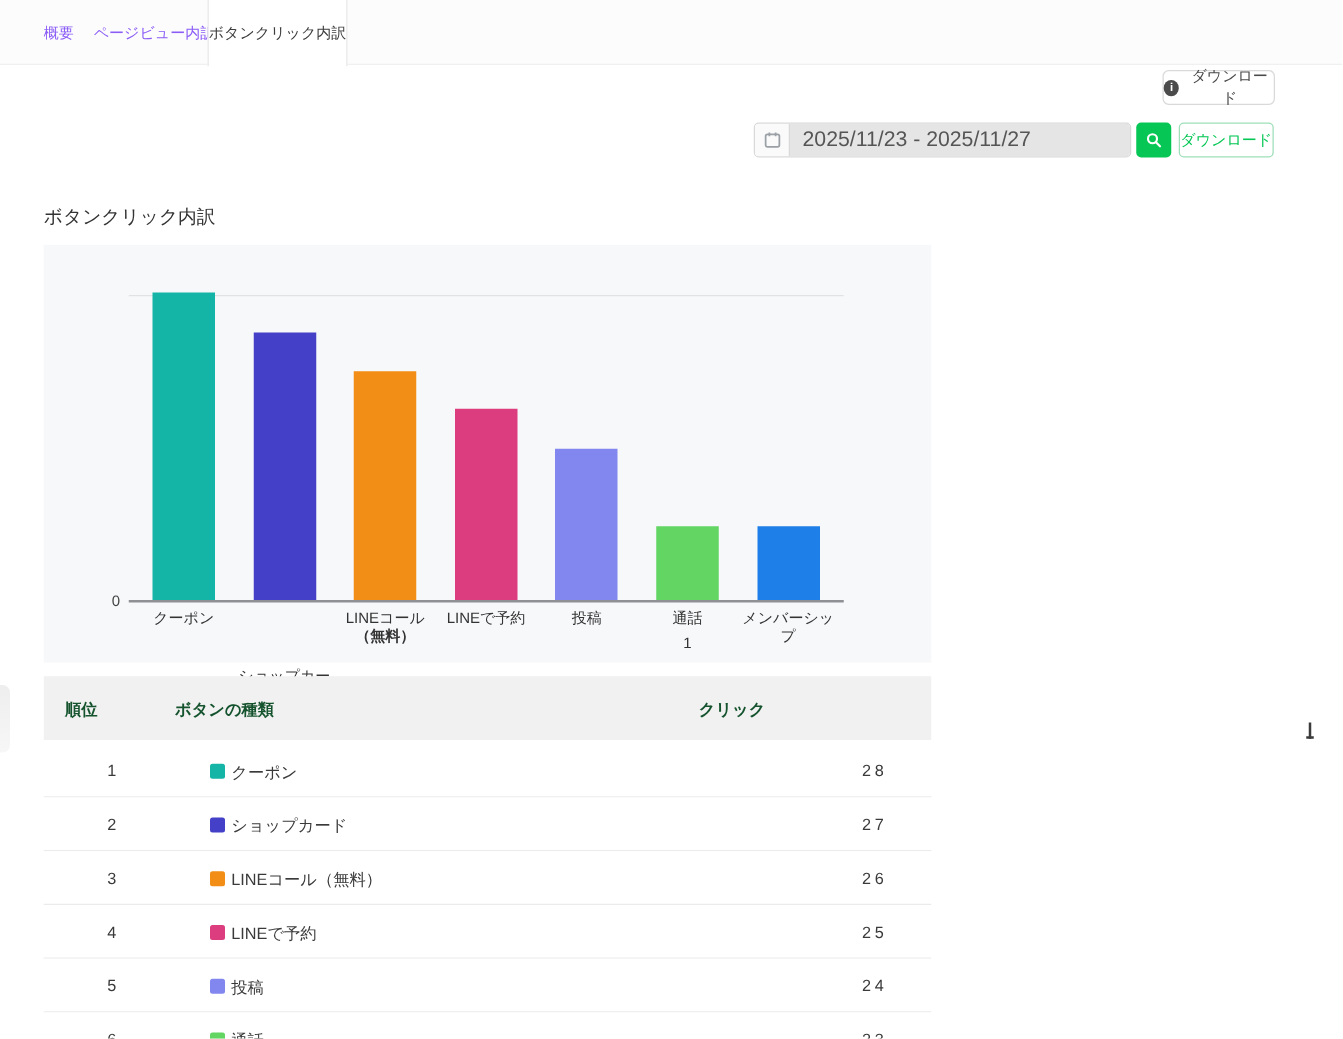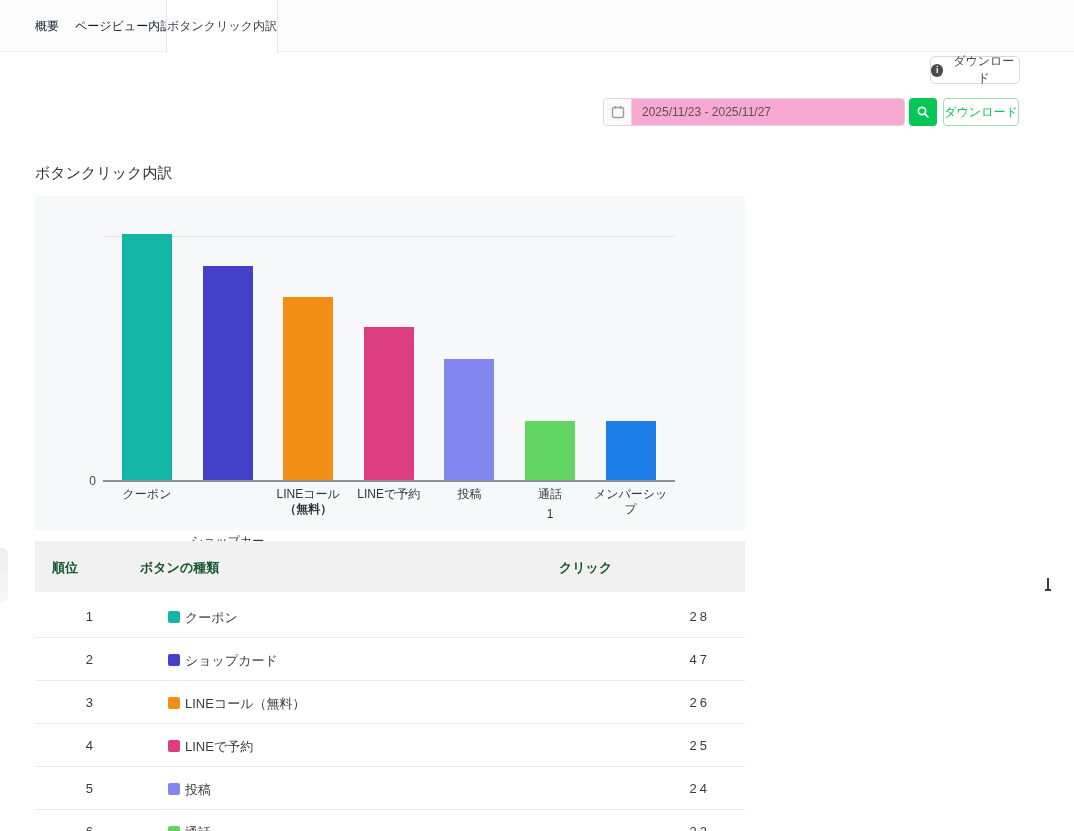--- a/index.html
+++ b/index.html
@@ -2,32 +2,32 @@
 <html><head>
 <meta charset="utf-8">
 <style>
   * { margin:0; padding:0; box-sizing:border-box; }
   html,body { background:#fff; }
   body { font-family:"Liberation Sans","DejaVu Sans",sans-serif; color:#333; }
   .app { position:relative; width:1074px; height:831px; background:#fff; overflow:hidden; }
 
   
   .tabbar { position:absolute; left:0; top:0; width:1074px; height:52px; background:#fcfcfc; border-bottom:1px solid #f0f0f0; }
-  .tab { position:absolute; top:0; height:52px; display:flex; align-items:center; font-size:12px; color:#0f172a; cursor:pointer; background:transparent; border:none; }
+  .tab { position:absolute; top:0; height:52px; display:flex; align-items:center; font-size:12px; color:#8b5cf6; cursor:pointer; background:transparent; border:none; }
   .tab-overview { left:35px; }
   .tab-pageview { left:75px; }
   .tab-active { left:166px; width:112px; justify-content:center; background:#ffffff; border-left:1px solid #e7e7e7; border-right:1px solid #e7e7e7; color:#3c3c3c; height:53px; top:0; }
 
   
   .btn-guide { position:absolute; left:930px; top:56px; width:90px; height:28px; background:#fff; border:1px solid #d9d9d9; border-radius:5px; display:flex; align-items:center; justify-content:center; gap:5px; font-size:12px; color:#4a4a4a; cursor:pointer; }
   .info-dot { width:13px; height:13px; border-radius:50%; background:#4b4b4b; color:#fff; font-size:9px; line-height:13px; text-align:center; font-weight:bold; }
 
   .date-group { position:absolute; left:603px; top:98px; height:28px; width:302px; display:flex; border:1px solid #d9d9d9; border-radius:4px; background:#fff; overflow:hidden; }
   .cal-seg { width:28px; height:100%; background:#fafafa; border-right:1px solid #d9d9d9; display:flex; align-items:center; justify-content:center; cursor:pointer; }
-  .date-input { flex:1; border:none; outline:none; font-size:12px; color:#555; padding:0 10px; font-family:inherit; background:#f9a8d4; }
+  .date-input { flex:1; border:none; outline:none; font-size:17px; color:#555; padding:0 10px; font-family:inherit; background:#e5e5e5; }
   .btn-search { position:absolute; left:909px; top:98px; width:28px; height:28px; background:#06c755; border:none; border-radius:4px; display:flex; align-items:center; justify-content:center; cursor:pointer; }
   .btn-download { position:absolute; left:943px; top:98px; width:76px; height:28px; background:#fff; border:1px solid #9edfb8; border-radius:4px; font-size:12px; color:#06c755; display:flex; align-items:center; justify-content:center; cursor:pointer; }
   .period-note { position:absolute; left:603px; top:136px; font-size:10px; color:#979797; white-space:nowrap; }
 
   
   .section-title { position:absolute; left:35px; top:164px; font-size:15px; font-weight:500; color:#333; }
 
   
   .chart-panel { position:absolute; left:35px; top:196px; width:710px; height:334px; background:#f7f8fa; }
   .gridline { position:absolute; left:68px; top:40px; width:572px; height:1px; background:#e1e2e4; }
@@ -145,21 +145,21 @@
       <div class="trow">
         <div class="td-rank">1</div>
         <div class="td-swatch" style="background: rgb(20, 180, 166);"></div>
         <div class="td-label">クーポン</div>
         <div class="td-clicks">28</div>
       </div>
       <div class="trow">
         <div class="td-rank">2</div>
         <div class="td-swatch" style="background: rgb(69, 64, 200);"></div>
         <div class="td-label">ショップカード</div>
-        <div class="td-clicks">47</div>
+        <div class="td-clicks">27</div>
       </div>
       <div class="trow">
         <div class="td-rank">3</div>
         <div class="td-swatch" style="background: rgb(242, 141, 21);"></div>
         <div class="td-label">LINEコール（無料）</div>
         <div class="td-clicks">26</div>
       </div>
       <div class="trow">
         <div class="td-rank">4</div>
         <div class="td-swatch" style="background: rgb(220, 61, 126);"></div>

